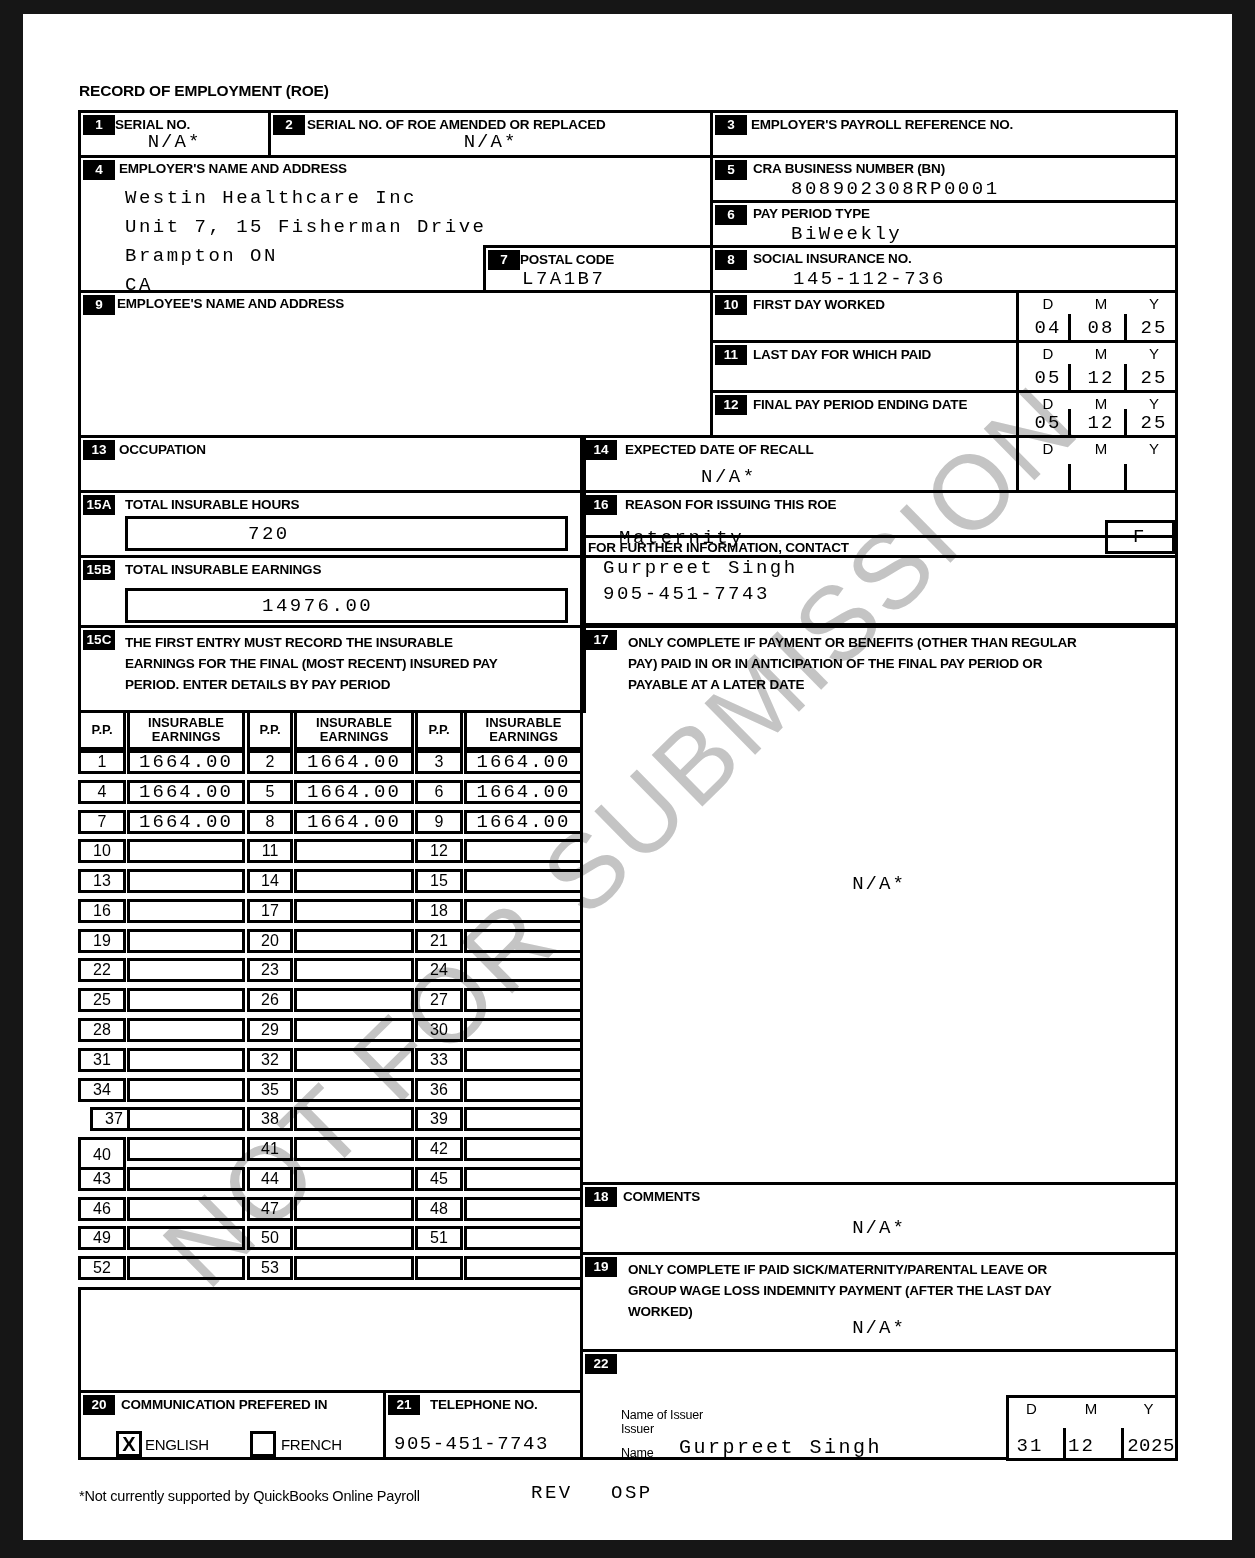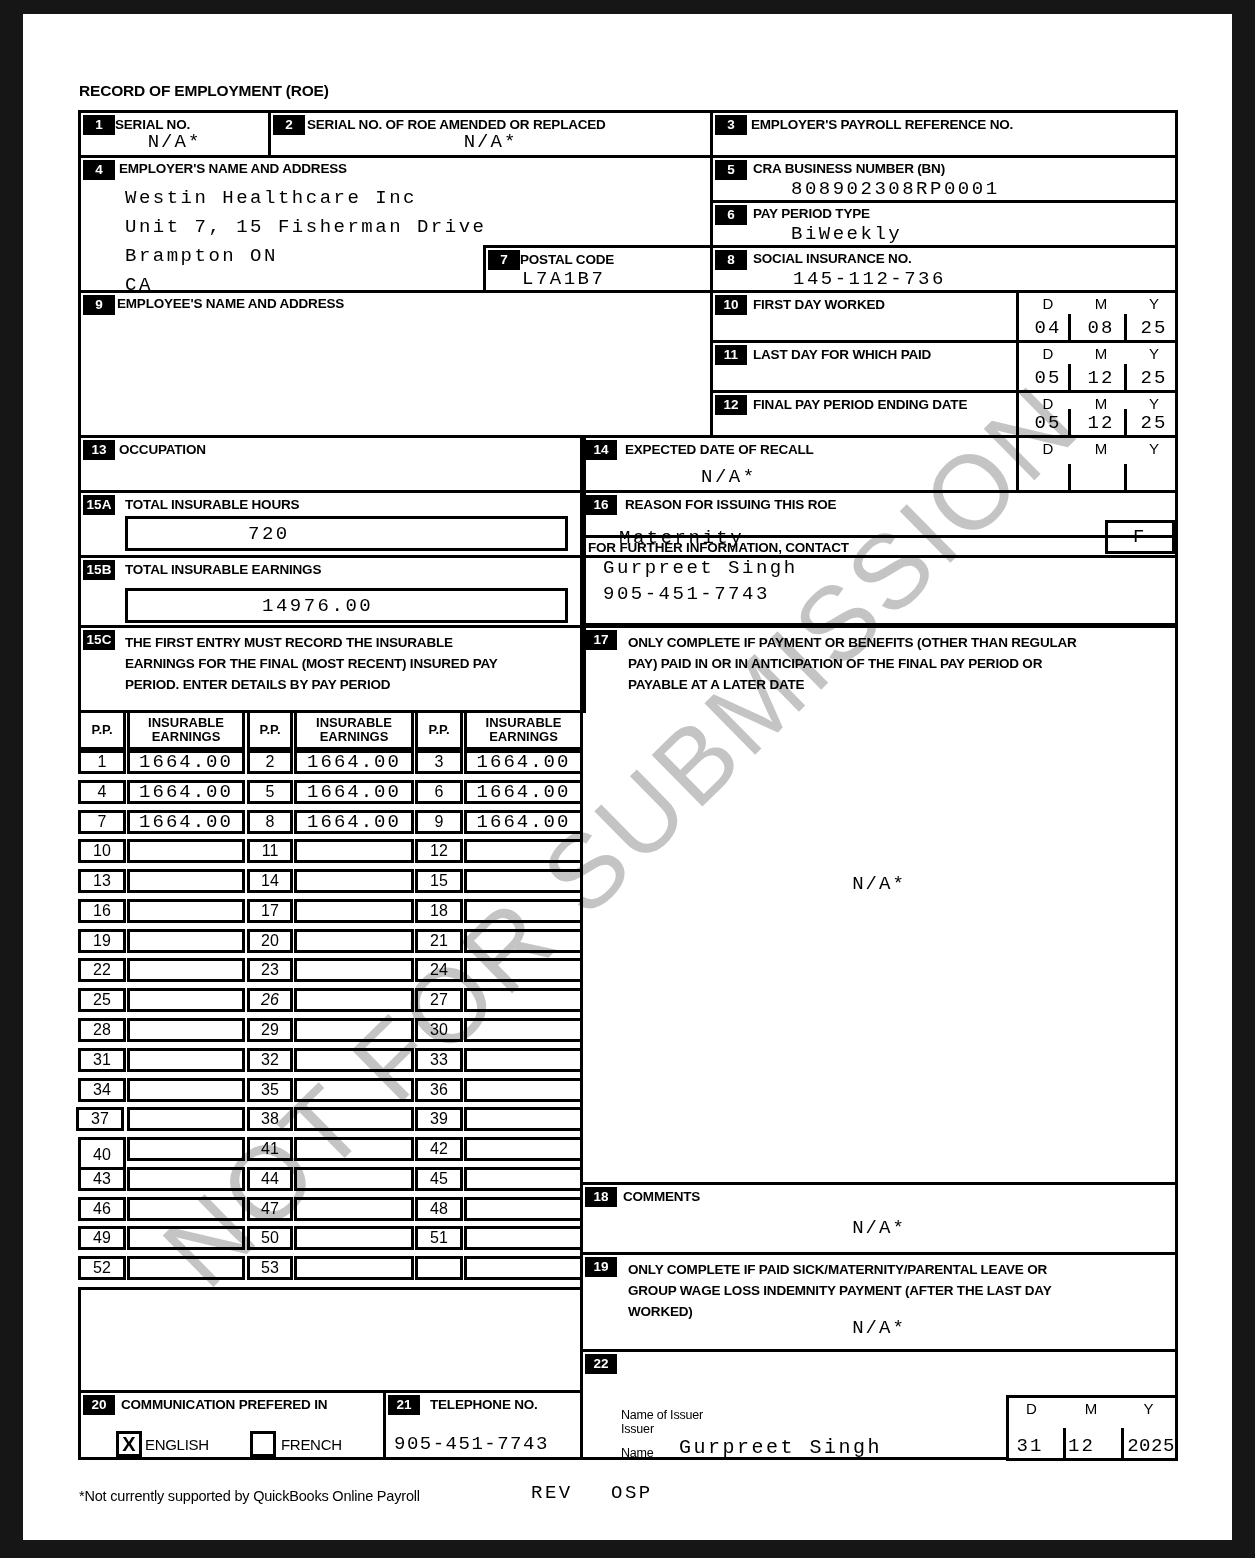--- a/index.html
+++ b/index.html
@@ -291,21 +291,21 @@
     <div class="cell ppv" style="left: 392px; top: 915px; width: 48px; height: 24px;">21</div>
     <div class="cell ev" style="left: 441px; top: 915px; width: 119px; height: 24px;"></div>
     <div class="cell ppv" style="left: 55px; top: 944px; width: 48px; height: 24px;">22</div>
     <div class="cell ev" style="left: 104px; top: 944px; width: 118px; height: 24px;"></div>
     <div class="cell ppv" style="left: 224px; top: 944px; width: 46px; height: 24px;">23</div>
     <div class="cell ev" style="left: 271px; top: 944px; width: 120px; height: 24px;"></div>
     <div class="cell ppv" style="left: 392px; top: 944px; width: 48px; height: 24px;">24</div>
     <div class="cell ev" style="left: 441px; top: 944px; width: 119px; height: 24px;"></div>
     <div class="cell ppv" style="left: 55px; top: 974px; width: 48px; height: 24px;">25</div>
     <div class="cell ev" style="left: 104px; top: 974px; width: 118px; height: 24px;"></div>
-    <div class="cell ppv" style="left: 224px; top: 974px; width: 46px; height: 24px; font-style: italic;">26</div>
+    <div class="cell ppv" style="left: 224px; top: 974px; width: 46px; height: 24px;">26</div>
     <div class="cell ev" style="left: 271px; top: 974px; width: 120px; height: 24px;"></div>
     <div class="cell ppv" style="left: 392px; top: 974px; width: 48px; height: 24px;">27</div>
     <div class="cell ev" style="left: 441px; top: 974px; width: 119px; height: 24px;"></div>
     <div class="cell ppv" style="left: 55px; top: 1004px; width: 48px; height: 24px;">28</div>
     <div class="cell ev" style="left: 104px; top: 1004px; width: 118px; height: 24px;"></div>
     <div class="cell ppv" style="left: 224px; top: 1004px; width: 46px; height: 24px;">29</div>
     <div class="cell ev" style="left: 271px; top: 1004px; width: 120px; height: 24px;"></div>
     <div class="cell ppv" style="left: 392px; top: 1004px; width: 48px; height: 24px;">30</div>
     <div class="cell ev" style="left: 441px; top: 1004px; width: 119px; height: 24px;"></div>
     <div class="cell ppv" style="left: 55px; top: 1034px; width: 48px; height: 24px;">31</div>
@@ -313,21 +313,21 @@
     <div class="cell ppv" style="left: 224px; top: 1034px; width: 46px; height: 24px;">32</div>
     <div class="cell ev" style="left: 271px; top: 1034px; width: 120px; height: 24px;"></div>
     <div class="cell ppv" style="left: 392px; top: 1034px; width: 48px; height: 24px;">33</div>
     <div class="cell ev" style="left: 441px; top: 1034px; width: 119px; height: 24px;"></div>
     <div class="cell ppv" style="left: 55px; top: 1064px; width: 48px; height: 24px;">34</div>
     <div class="cell ev" style="left: 104px; top: 1064px; width: 118px; height: 24px;"></div>
     <div class="cell ppv" style="left: 224px; top: 1064px; width: 46px; height: 24px;">35</div>
     <div class="cell ev" style="left: 271px; top: 1064px; width: 120px; height: 24px;"></div>
     <div class="cell ppv" style="left: 392px; top: 1064px; width: 48px; height: 24px;">36</div>
     <div class="cell ev" style="left: 441px; top: 1064px; width: 119px; height: 24px;"></div>
-    <div class="cell ppv" style="left: 53px; top: 1093px; width: 48px; height: 24px;">37</div>
+    <div class="cell ppv" style="left: 67px; top: 1093px; width: 48px; height: 24px;">37</div>
     <div class="cell ev" style="left: 104px; top: 1093px; width: 118px; height: 24px;"></div>
     <div class="cell ppv" style="left: 224px; top: 1093px; width: 46px; height: 24px;">38</div>
     <div class="cell ev" style="left: 271px; top: 1093px; width: 120px; height: 24px;"></div>
     <div class="cell ppv" style="left: 392px; top: 1093px; width: 48px; height: 24px;">39</div>
     <div class="cell ev" style="left: 441px; top: 1093px; width: 119px; height: 24px;"></div>
     <div class="cell ppv" style="left: 55px; top: 1123px; width: 48px; height: 36px;">40</div>
     <div class="cell ev" style="left: 104px; top: 1123px; width: 118px; height: 24px;"></div>
     <div class="cell ppv" style="left: 224px; top: 1123px; width: 46px; height: 24px;">41</div>
     <div class="cell ev" style="left: 271px; top: 1123px; width: 120px; height: 24px;"></div>
     <div class="cell ppv" style="left: 392px; top: 1123px; width: 48px; height: 24px;">42</div>

